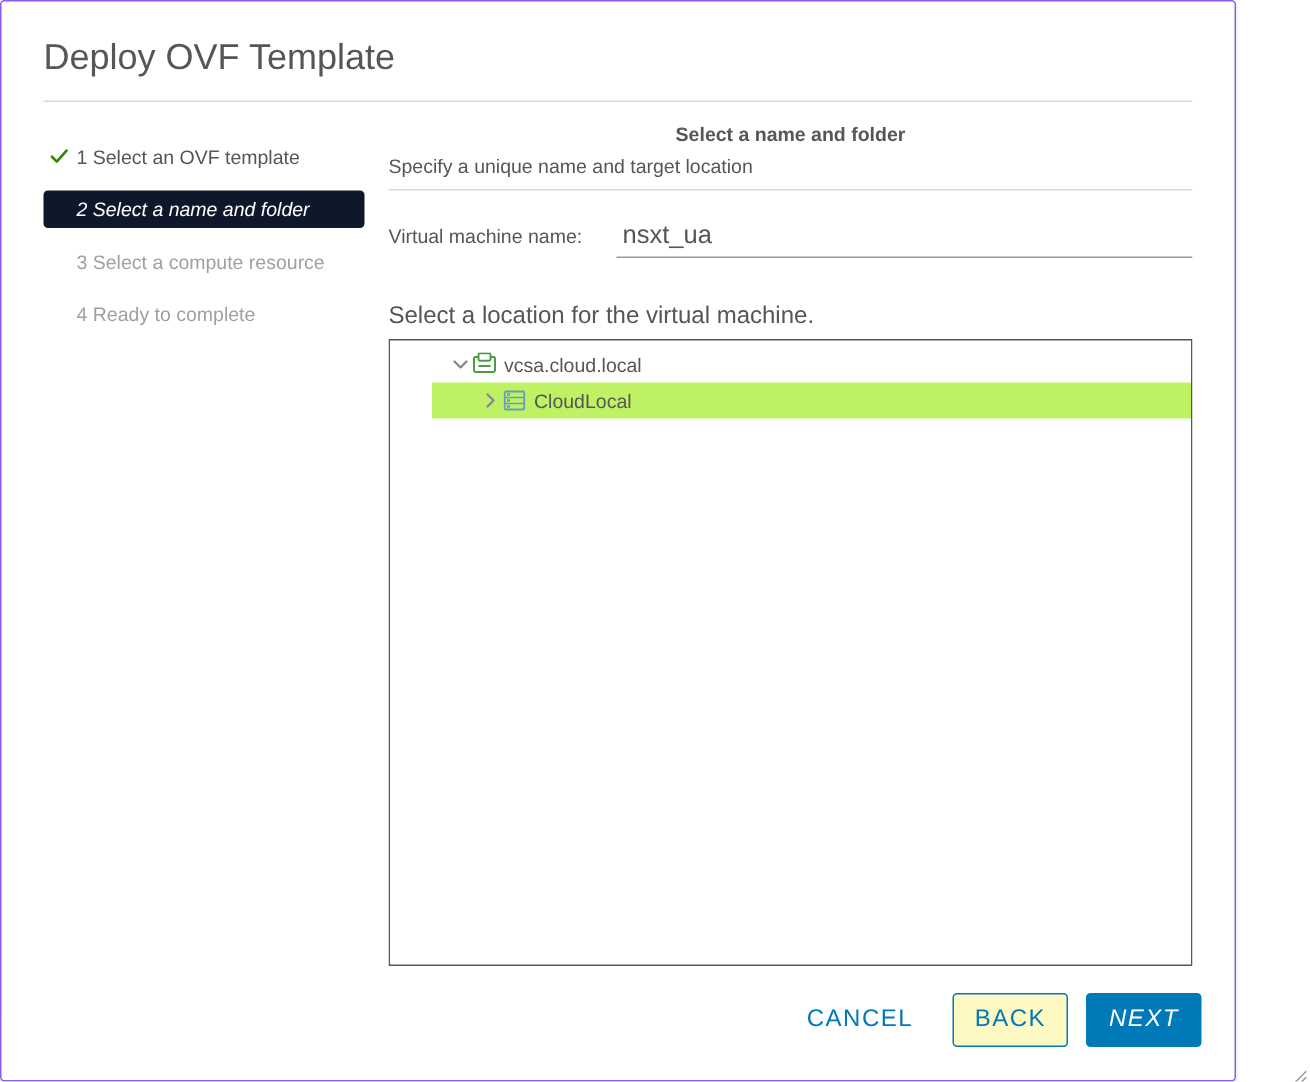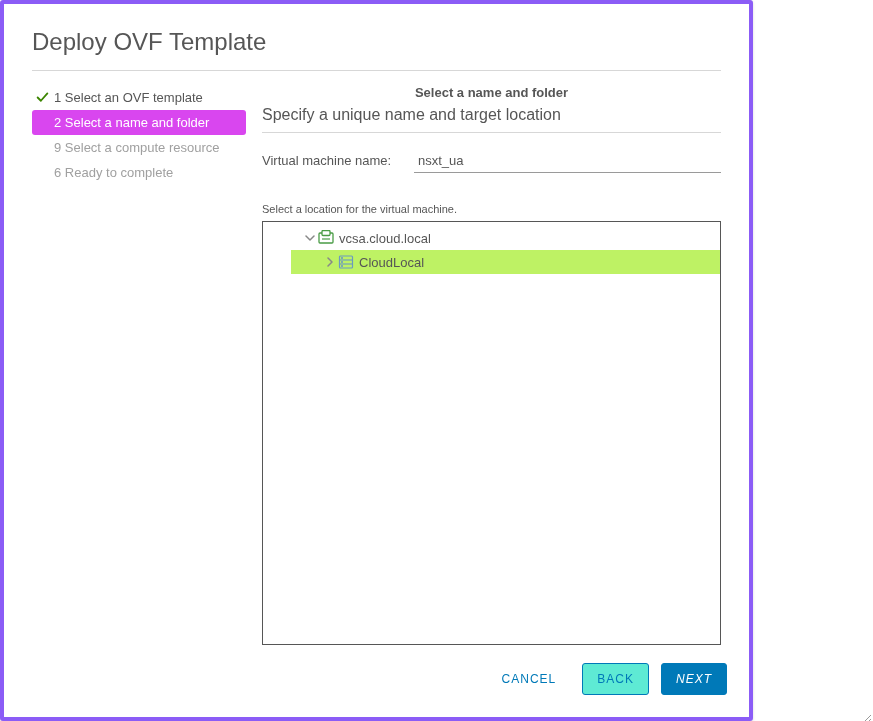--- a/index.html
+++ b/index.html
@@ -9,23 +9,23 @@
     }
     body {
       font-family: "Metropolis", "Helvetica Neue", Arial, sans-serif;
       background: #fff;
       width: 873px;
       height: 721px;
       position: relative;
       overflow: hidden;
     }
     .dialog {
-      width: 753px;
+      width: 824px;
       height: 721px;
-      border: 4px solid #8b5cf6;
+      border: 1px solid #8b5cf6;
       border-radius: 3px;
       background: #fff;
       display: flex;
       flex-direction: column;
       box-shadow: 0 1px 3px rgba(0,0,0,0.15);
     }
     .dialog-title {
       font-size: 24px;
       font-weight: 300;
       color: #565656;
@@ -46,60 +46,61 @@
       width: 214px;
       flex-shrink: 0;
     }
     .step {
       display: flex;
       align-items: center;
       padding: 5px 8px 5px 0px;
       font-size: 13px;
       color: #a0a0a0;
       border-radius: 3px;
-      margin: 0 0;
+      margin: 10px 0;
       white-space: nowrap;
     }
     .step .chk {
       width: 20px;
       display: inline-flex;
       justify-content: center;
       align-items: center;
       flex-shrink: 0;
     }
     .step.completed {
       color: #565656;
     }
     .step.completed .chk svg {
       width: 13px;
       height: 13px;
     }
     .step.active {
-      background: #d946ef;
+      background: #0f172a;
       color: #fff;
+      font-style: italic;
     }
     .step .lbl {
       padding-left: 2px;
     }
     .main {
       flex: 1;
       margin-left: 16px;
       display: flex;
       flex-direction: column;
       overflow: hidden;
     }
     .main-heading {
       font-size: 13px;
       font-weight: 600;
       color: #565656;
       margin-bottom: 6px;
       text-align: center;
     }
     .main-sub {
-      font-size: 16px;
+      font-size: 13px;
       color: #565656;
       margin-bottom: 8px;
     }
     .section-sep {
       border: none;
       border-top: 1px solid #d7d7d7;
       margin-bottom: 18px;
     }
     .form-row {
       display: flex;
@@ -111,28 +112,28 @@
     }
     .form-label {
       width: 152px;
       flex-shrink: 0;
     }
     .form-input {
       flex: 1;
       border: none;
       border-bottom: 1px solid #9a9a9a;
       padding: 2px 4px 4px 4px;
-      font-size: 13px;
+      font-size: 17px;
       color: #565656;
       outline: none;
       font-family: inherit;
       background: transparent;
     }
     .location-label {
-      font-size: 11px;
+      font-size: 16px;
       color: #565656;
       margin-bottom: 6px;
     }
     .tree-box {
       border: 1px solid #565656;
       flex: 1;
       overflow: auto;
       padding-top: 4px;
       padding-left: 28px;
     }
@@ -167,35 +168,35 @@
     .vcsa-icon svg { width: 16px; height: 16px; }
     .dc-icon svg { width: 16px; height: 16px; }
     .dialog-footer {
       display: flex;
       justify-content: flex-end;
       align-items: center;
       gap: 12px;
       padding: 18px 22px 22px 22px;
     }
     .btn {
-      font-size: 12px;
+      font-size: 16px;
       letter-spacing: 1px;
       font-weight: 500;
       padding: 8px 14px;
       border-radius: 3px;
       cursor: pointer;
       font-family: inherit;
     }
     .btn-cancel {
       background: transparent;
       border: none;
       color: #0079b8;
     }
     .btn-back {
-      background: #5eead4;
+      background: #fef9c3;
       border: 1px solid #0079b8;
       color: #0079b8;
     }
     .btn-next {
       background: #0079b8;
       border: 1px solid #0079b8;
       color: #fff;
       font-style: italic;
     }
     .resize-handle {
@@ -223,25 +224,25 @@
             </svg>
         </span>
         <span class="lbl">1 Select an OVF template</span>
       </div>
       <div class="step active">
         <span class="chk"></span>
         <span class="lbl">2 Select a name and folder</span>
       </div>
       <div class="step">
         <span class="chk"></span>
-        <span class="lbl">9 Select a compute resource</span>
+        <span class="lbl">3 Select a compute resource</span>
       </div>
       <div class="step">
         <span class="chk"></span>
-        <span class="lbl">6 Ready to complete</span>
+        <span class="lbl">4 Ready to complete</span>
       </div>
     </div>
 
     <div class="main">
       <div class="main-heading">Select a name and folder</div>
       <div class="main-sub">Specify a unique name and target location</div>
       <hr class="section-sep">
 
       <div class="form-row">
         <div class="form-label">Virtual machine name:</div>

